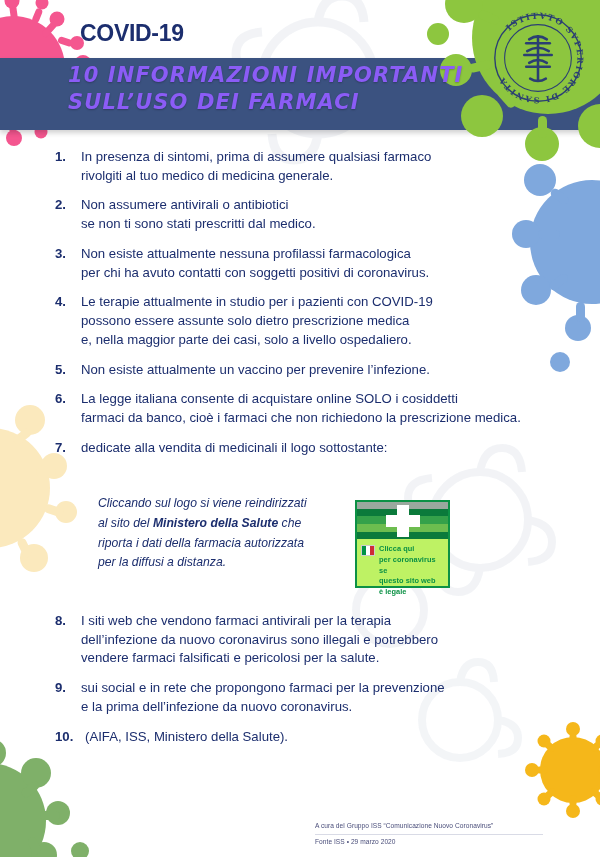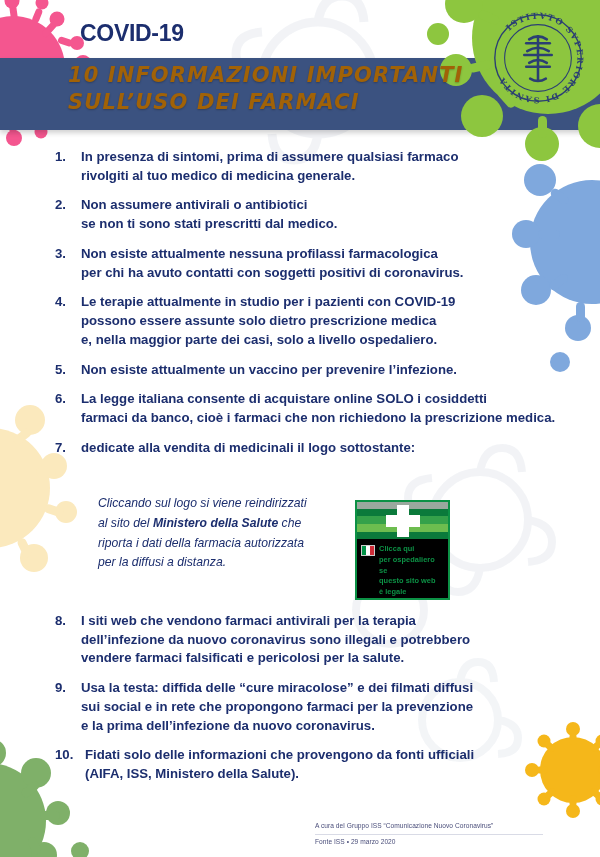--- a/index.html
+++ b/index.html
@@ -23,56 +23,56 @@
     font-size:23px;font-weight:bold;color:#1c2e6e;
     letter-spacing:-0.3px;z-index:40;
   }
   .banner{
     position:absolute;left:0;top:58px;width:600px;height:72px;
     background:#3b5280;z-index:20;
     box-shadow:0 3px 5px rgba(0,0,0,.18);
   }
   .banner-text{
     position:absolute;left:68px;top:62px;width:430px;z-index:35;
-    color:#a16207;font-size:21px;font-weight:bold;font-style:italic;
+    color:#8b5cf6;font-size:21px;font-weight:bold;font-style:italic;
     letter-spacing:1.1px;line-height:1.28;
     font-family:"DejaVu Sans",sans-serif;
     text-shadow:0 1px 2px rgba(0,0,0,.25);
   }
 
   
   .iss-logo{position:absolute;right:8px;top:4px;width:108px;height:108px;z-index:45;}
 
   
   .list{position:absolute;left:55px;top:148px;width:500px;z-index:30;}
   .item{display:flex;margin-bottom:11px;}
   .item .num{
     color:#1c2e6e;font-weight:bold;font-size:13.2px;
     min-width:26px;flex:0 0 26px;line-height:1.42;
   }
   .item .num.wide{min-width:30px;flex:0 0 30px;}
   .item .txt{
-    color:#1c2e6e;font-weight:bold;font-size:13.2px;line-height:1.42;
+    color:#1c2e6e;font-weight:normal;font-size:13.2px;line-height:1.42;
   }
   .item .txt div{white-space:nowrap;}
 
   
   .callout{position:absolute;left:55px;top:494px;width:500px;z-index:30;
     display:flex;align-items:flex-end;}
   .callout-text{
     width:250px;margin-left:43px;
     color:#1c2e6e;font-size:12.2px;font-style:italic;line-height:1.62;
   }
   .callout-text b{font-weight:bold;}
 
   
   .pharma{
     position:absolute;left:355px;top:500px;
-    width:95px;height:100px;border:2px solid #0c9145;
-    background:#000000;box-sizing:border-box;z-index:32;
+    width:95px;height:88px;border:2px solid #0c9145;
+    background:#bef264;box-sizing:border-box;z-index:32;
   }
   .pharma .bands{position:relative;width:100%;height:37px;overflow:hidden;}
   .pharma .bands .b{position:absolute;left:0;width:100%;}
   .pharma .cross{
     position:absolute;left:50%;top:3px;transform:translateX(-50%);
     width:34px;height:32px;
   }
   .pharma .cross:before,.pharma .cross:after{
     content:"";position:absolute;background:#fff;
   }
@@ -314,51 +314,49 @@
       <div class="cross"></div>
     </div>
     <div class="lower">
       <div class="flag">
         <span style="background:#009246;"></span>
         <span style="background:#ffffff;"></span>
         <span style="background:#ce2b37;"></span>
       </div>
       <div class="claim">
         <div>Clicca qui</div>
-        <div>per ospedaliero se</div>
+        <div>per coronavirus se</div>
         <div>questo sito web</div>
         <div>è legale</div>
       </div>
     </div>
   </div>
 
   <div class="list" style="top:612px;">
 
     <div class="item">
       <div class="num">8.</div>
       <div class="txt">
         <div>I siti web che vendono farmaci antivirali per la terapia</div>
         <div>dell’infezione da nuovo coronavirus sono illegali e potrebbero</div>
         <div>vendere farmaci falsificati e pericolosi per la salute.</div>
       </div>
     </div>
 
     <div class="item">
       <div class="num">9.</div>
       <div class="txt">
-        <div>Usa la testa: diffida delle “cure miracolose” e dei filmati diffusi</div>
         <div>sui social e in rete che propongono farmaci per la prevenzione</div>
         <div>e la prima dell’infezione da nuovo coronavirus.</div>
       </div>
     </div>
 
     <div class="item">
       <div class="num wide">10.</div>
       <div class="txt">
-        <div>Fidati solo delle informazioni che provengono da fonti ufficiali</div>
         <div>(AIFA, ISS, Ministero della Salute).</div>
       </div>
     </div>
 
   </div>
 
   <svg class="virus" style="left:518px;top:715px;width:110px;height:110px;" viewBox="0 0 110 110">
     <g fill="#f5b71a">
       <circle cx="55" cy="55" r="33"></circle>
       <circle cx="55" cy="14" r="7"></circle>

